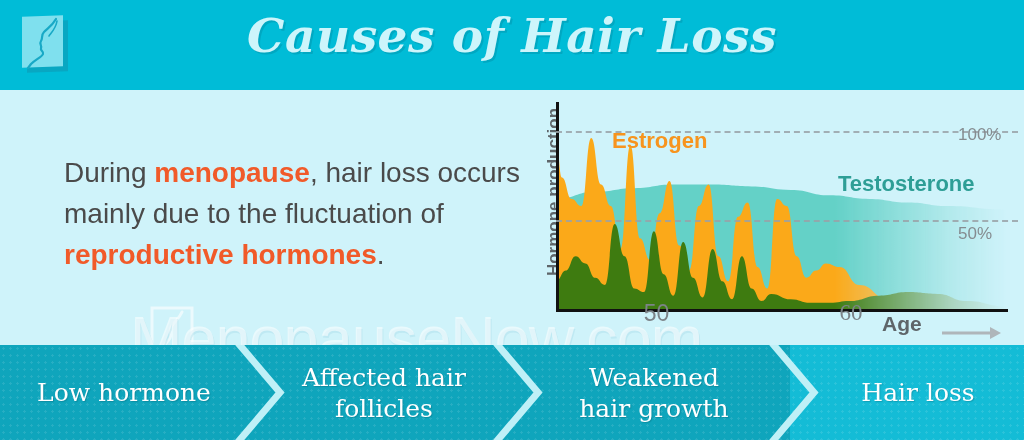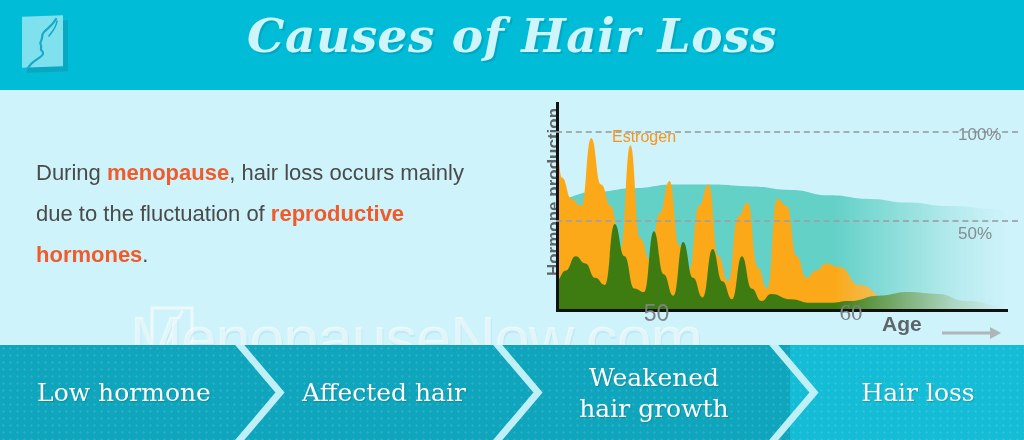--- a/index.html
+++ b/index.html
@@ -88,23 +88,23 @@
   .watermark-mark {
     position: absolute;
     left: 148px; top: 214px;
     width: 52px; height: 62px;
     pointer-events: none;
   }
 
   
   .lead-text {
     position: absolute;
-    left: 36px; top: 62px;
+    left: 64px; top: 62px;
     width: 460px;
-    font-size: 22px;
+    font-size: 28px;
     line-height: 41px;
     color: #4A4A4A;
     font-weight: 300;
   }
   .lead-text b {
     color: #F15A29;
     font-weight: bold;
   }
 
   
@@ -151,22 +151,22 @@
     opacity: 0.85;
   }
   .grid-label {
     position: absolute;
     font-size: 17px;
     color: #858C90;
     font-weight: 400;
   }
   .series-label {
     position: absolute;
-    font-size: 16px;
-    font-weight: normal;
+    font-size: 22px;
+    font-weight: bold;
     white-space: nowrap;
   }
   .x-tick {
     position: absolute;
     top: 210px;
     font-size: 23px;
     color: #7C8388;
   }
   .x-axis-title {
     position: absolute;
@@ -288,20 +288,21 @@
 
       <div class="axis-y-line"></div>
       <div class="axis-x-line"></div>
 
       <div class="gridline" id="grid-0" style="left: 40px; top: 40.8696px; width: 462px;"></div>
       <div class="gridline" id="grid-1" style="left: 40px; top: 130.435px; width: 462px;"></div>
       <div class="grid-label" id="grid-label-0" style="left: 442px; top: 35px;">100%</div>
       <div class="grid-label" id="grid-label-1" style="left: 442px; top: 134.435px;">50%</div>
 
       <div class="series-label" id="label-estrogen" style="left: 96px; top: 38px; color: rgb(247, 148, 30);">Estrogen</div>
+      <div class="series-label" id="label-testosterone" style="left: 322px; top: 81px; color: rgb(46, 158, 150);">Testosterone</div>
 
       <div class="x-tick" id="xtick-0" style="left: 127.826px;">50</div>
       <div class="x-tick" id="xtick-1" style="left: 323.478px; font-family: Liberation Serif, serif;">60</div>
       <div class="x-axis-title" style="left:366px;">Age</div>
       <svg class="x-arrow" style="left:424px;" width="62" height="16" viewBox="0 0 62 16">
         <line x1="2" y1="8" x2="50" y2="8" stroke="#AFB6BA" stroke-width="3"></line>
         <polygon points="50,2 61,8 50,14" fill="#AFB6BA"></polygon>
       </svg>
     </div>
   </div>
@@ -324,20 +325,21 @@
     </svg>
 
     <div class="step-label" style="left:8px; width:232px;align-items:center;">
       <div>
         <div>Low hormone</div>
       </div>
     </div>
     <div class="step-label" style="left:272px; width:224px;">
       <div>
         <div>Affected hair</div>
+        <div>follicles</div>
       </div>
     </div>
     <div class="step-label" style="left:540px; width:228px;">
       <div>
         <div>Weakened</div>
         <div>hair growth</div>
       </div>
     </div>
     <div class="step-label" style="left:818px; width:200px;">
       <div>

